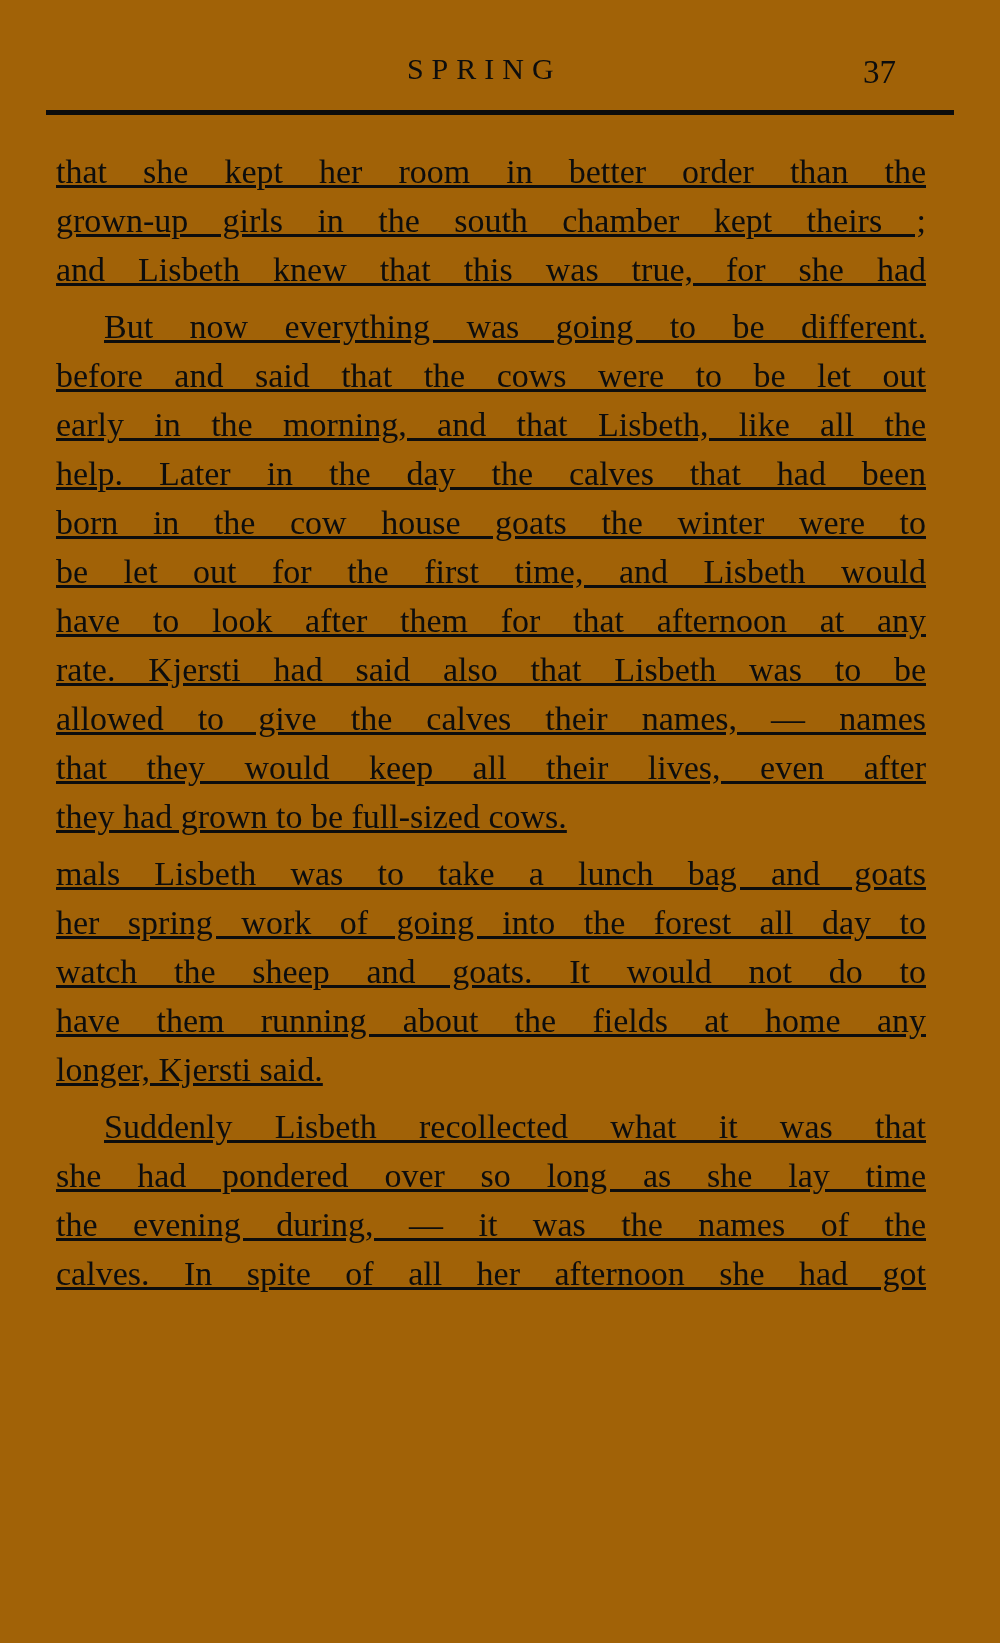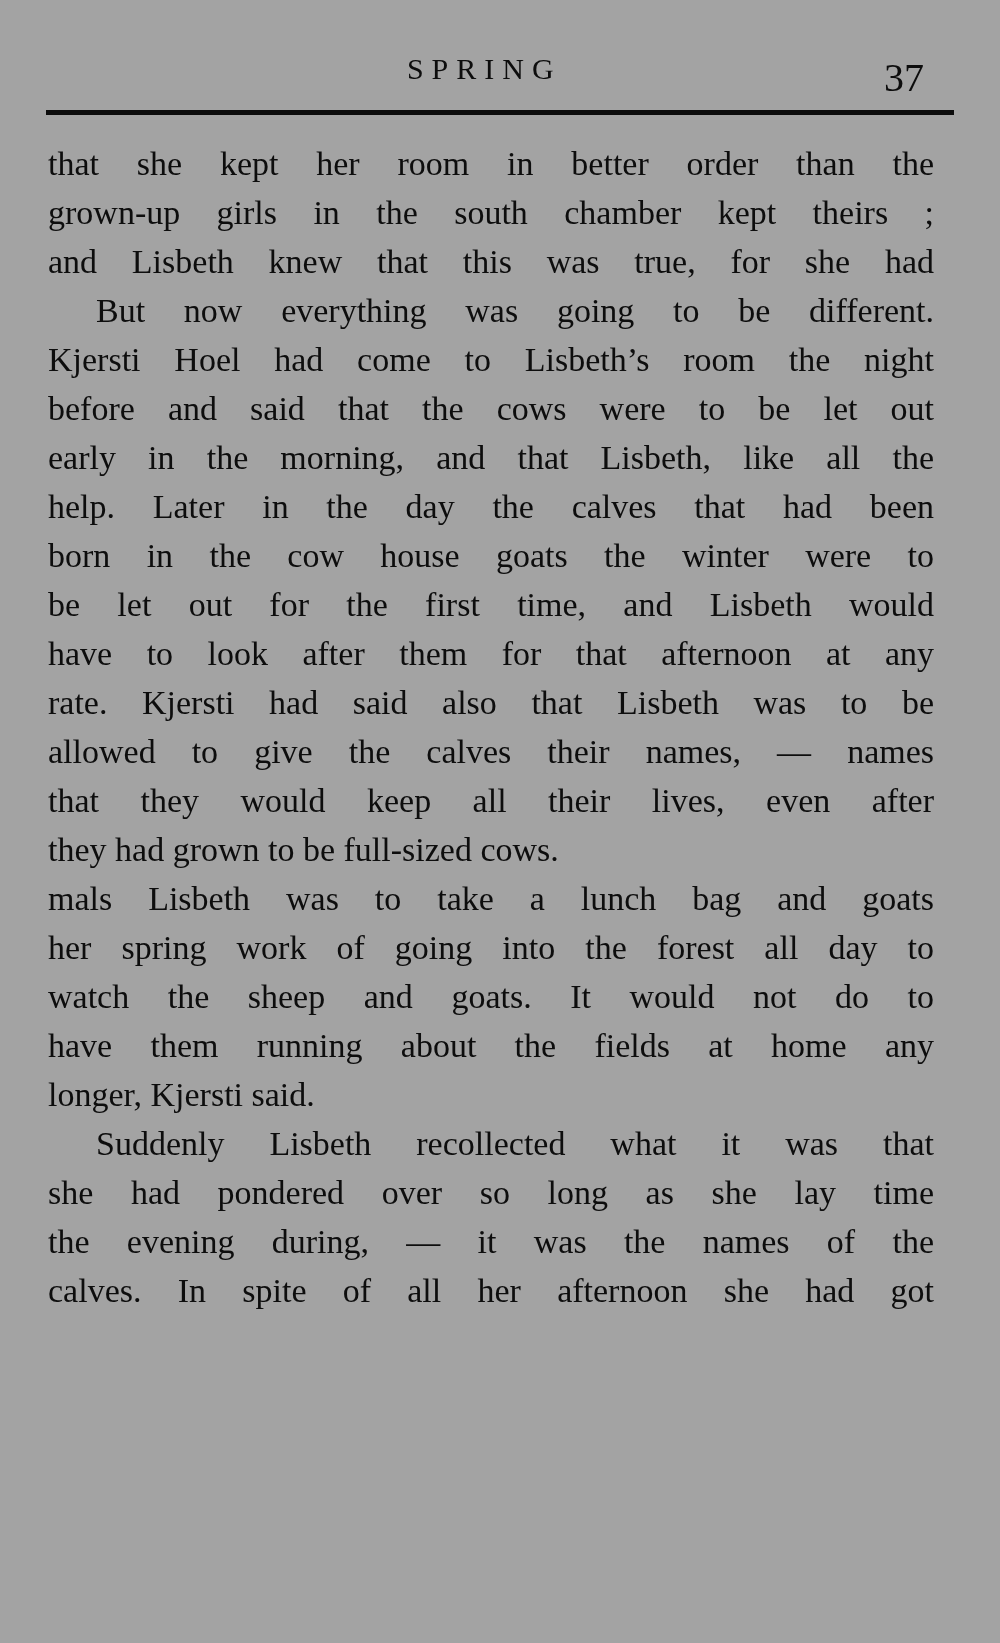--- a/index.html
+++ b/index.html
@@ -4,21 +4,21 @@
 <style>
   html, body {
     margin: 0;
     padding: 0;
     background: #ffffff;
   }
   .page {
     position: relative;
     width: 1000px;
     height: 1643px;
-    background: #a3a3a3;
+    background: #a16207;
     font-family: "Liberation Serif", "DejaVu Serif", serif;
     color: #0d0d0d;
     overflow: hidden;
   }
   .header {
     position: absolute;
     top: 48px;
     left: 48px;
     right: 64px;
     height: 50px;
@@ -27,41 +27,41 @@
     position: absolute;
     left: 50%;
     top: 4px;
     transform: translateX(-55%);
     font-size: 30px;
     letter-spacing: 8px;
     font-weight: 500;
   }
   .page-number {
     position: absolute;
-    right: 12px;
+    right: 40px;
     top: 6px;
-    font-size: 40px;
+    font-size: 33px;
   }
   .rule {
     position: absolute;
     top: 110px;
     left: 46px;
     right: 46px;
     height: 5px;
     background: #0c0c0c;
   }
   .text-block {
     position: absolute;
     top: 139px;
     left: 48px;
     right: 66px;
     font-size: 34px;
     line-height: 49px;
   }
-  .para { margin: 0; }
+  .para { margin: 8px; text-decoration: underline; }
   .line {
     text-align: justify;
     text-align-last: justify;
     white-space: normal;
   }
   .line.last { text-align-last: left; }
   .line.indent { text-indent: 48px; }
 </style>
 </head>
 <body>
@@ -78,21 +78,20 @@
   <div class="text-block">
 
     <div class="para">
       <div class="line">that she kept her room in better order than the</div>
       <div class="line">grown-up girls in the south chamber kept theirs ;</div>
       <div class="line">and Lisbeth knew that this was true, for she had</div>
     </div>
 
     <div class="para">
       <div class="line indent">But now everything was going to be different.</div>
-      <div class="line">Kjersti Hoel had come to Lisbeth’s room the night</div>
       <div class="line">before and said that the cows were to be let out</div>
       <div class="line">early in the morning, and that Lisbeth, like all the</div>
       <div class="line">help. Later in the day the calves that had been</div>
       <div class="line">born in the cow house goats the winter were to</div>
       <div class="line">be let out for the first time, and Lisbeth would</div>
       <div class="line">have to look after them for that afternoon at any</div>
       <div class="line">rate. Kjersti had said also that Lisbeth was to be</div>
       <div class="line">allowed to give the calves their names, — names</div>
       <div class="line">that they would keep all their lives, even after</div>
       <div class="line last">they had grown to be full-sized cows.</div>

